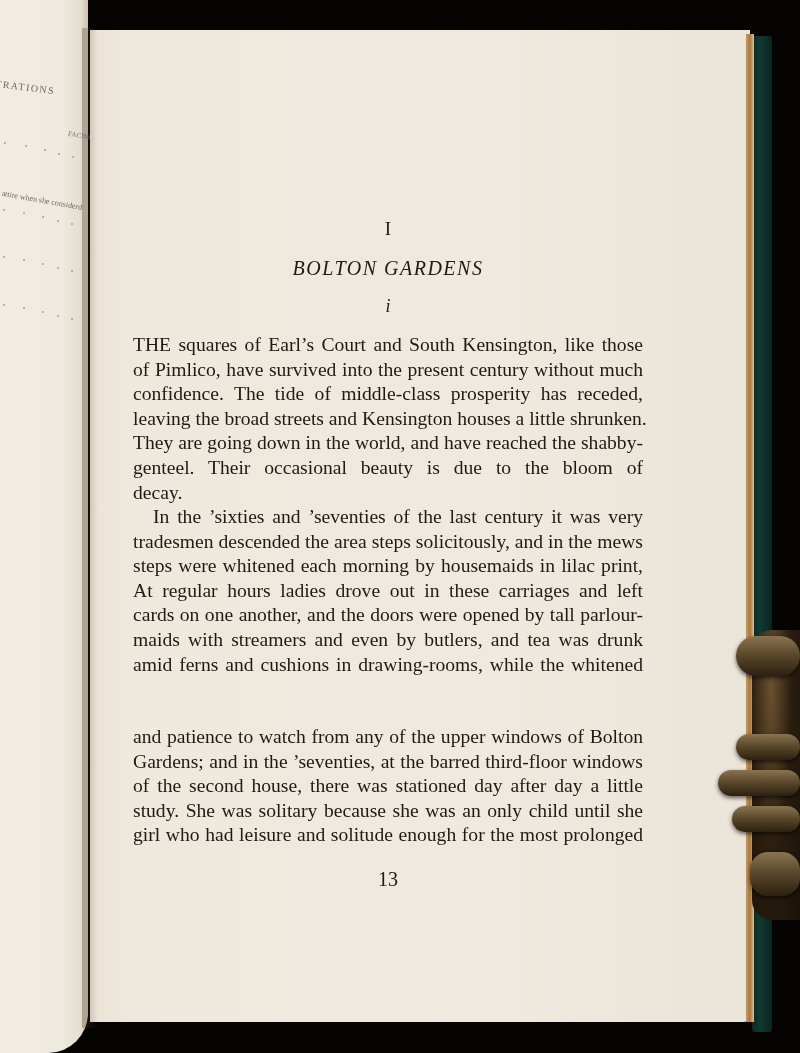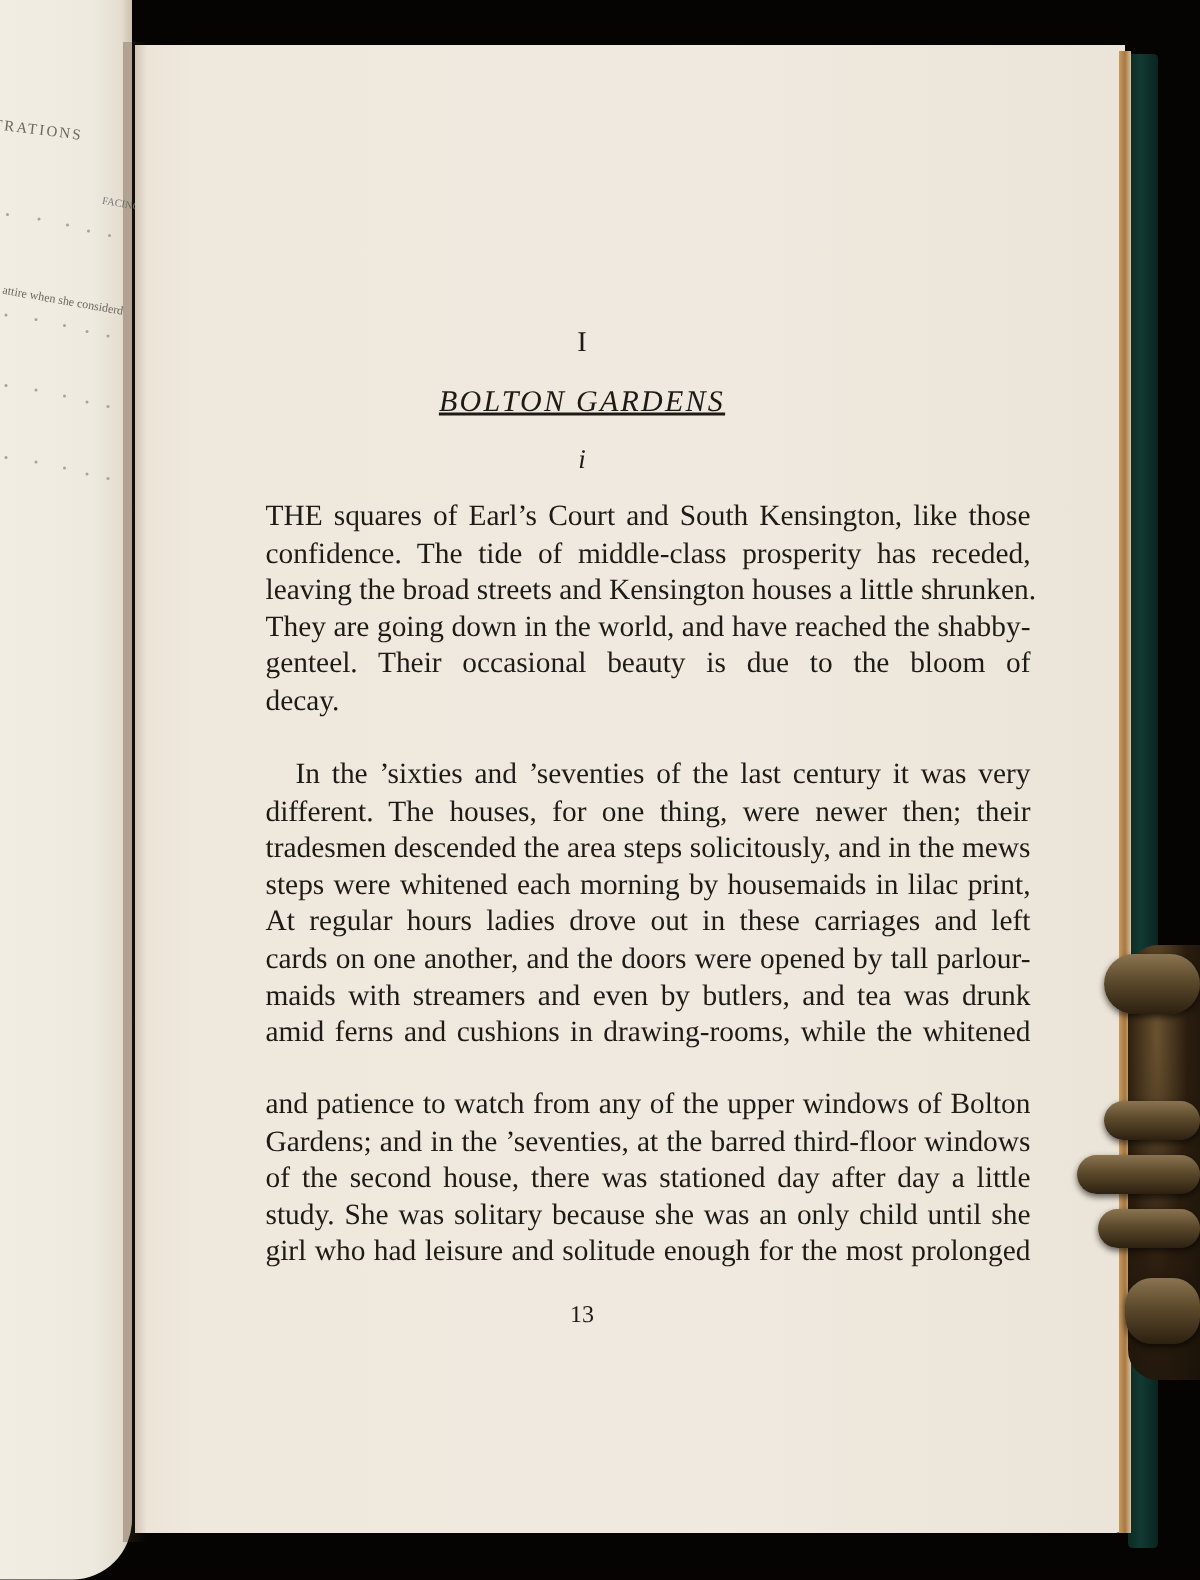--- a/index.html
+++ b/index.html
@@ -71,36 +71,36 @@
   .text-block {
     position: absolute; left: 133px; top: 0; width: 510px;
     color: #1e1a16;
   }
   .chapter-num {
     position: absolute; left: 0; width: 510px; top: 218px; text-align: center;
     font-size: 19px;
   }
   .chapter-title {
     position: absolute; left: 0; width: 510px; top: 257px; text-align: center;
-    font-size: 20px; font-style: italic; letter-spacing: 1.5px; text-decoration: underline;
+    font-size: 20px; font-style: italic; letter-spacing: 1.5px;
   }
   .section-num {
     position: absolute; left: 0; width: 510px; top: 296px; text-align: center;
     font-size: 18px; font-style: italic;
   }
   .para {
     position: absolute; left: 0; width: 510px;
-    font-size: 19.6px; line-height: 24.6px; text-align: justify; margin-left: 44px;
+    font-size: 19.6px; line-height: 24.6px; text-align: justify;
   }
   .para .line { display: block; text-align: justify; text-align-last: justify; white-space: nowrap; height: 24.6px; }
   .para .line.last { text-align-last: left; }
   .para .line.indent { padding-left: 20px; font-family: Liberation Serif, serif; }
   .page-number {
     position: absolute; left: 0; width: 510px; top: 868px; text-align: center;
-    font-size: 16px;
+    font-size: 20px;
   }
 </style>
 </head>
 <body>
 
 <div class="left-page">
   <div class="running-head">TRATIONS</div>
   <div class="pagenum-tag">FACING</div>
   <div class="caption">r attire when she considerd</div>
   <div class="dot-row" style="top:140px">
@@ -138,30 +138,30 @@
 <div class="page-edge"></div>
 <div class="gutter"></div>
 
 <div class="text-block">
   <div class="chapter-num">I</div>
   <div class="chapter-title">BOLTON GARDENS</div>
   <div class="section-num">i</div>
 
   <div class="para" style="top:333px">
     <span class="line">THE squares of Earl’s Court and South Kensington, like those</span>
+    <span class="line">of Pimlico, have survived into the present century without much</span>
     <span class="line">confidence.  The tide of middle-class prosperity has receded,</span>
     <span class="line">leaving the broad streets and Kensington houses a little shrunken.</span>
     <span class="line">They are going down in the world, and have reached the shabby-</span>
     <span class="line">genteel.  Their occasional beauty is due to the bloom of</span>
     <span class="line last">decay.</span>
   </div>
 
   <div class="para" style="top:505px">
     <span class="line indent">In the ’sixties and ’seventies of the last century it was very</span>
-    <span class="line">different.  The houses, for one thing, were newer then; their</span>
     <span class="line">tradesmen descended the area steps solicitously, and in the mews</span>
     <span class="line">steps were whitened each morning by housemaids in lilac print,</span>
     <span class="line">At regular hours ladies drove out in these carriages and left</span>
     <span class="line">cards on one another, and the doors were opened by tall parlour-</span>
     <span class="line">maids with streamers and even by butlers, and tea was drunk</span>
     <span class="line">amid ferns and cushions in drawing-rooms, while the whitened</span>
   </div>
 
   <div class="para" style="top:725px">
     <span class="line">and patience to watch from any of the upper windows of Bolton</span>

